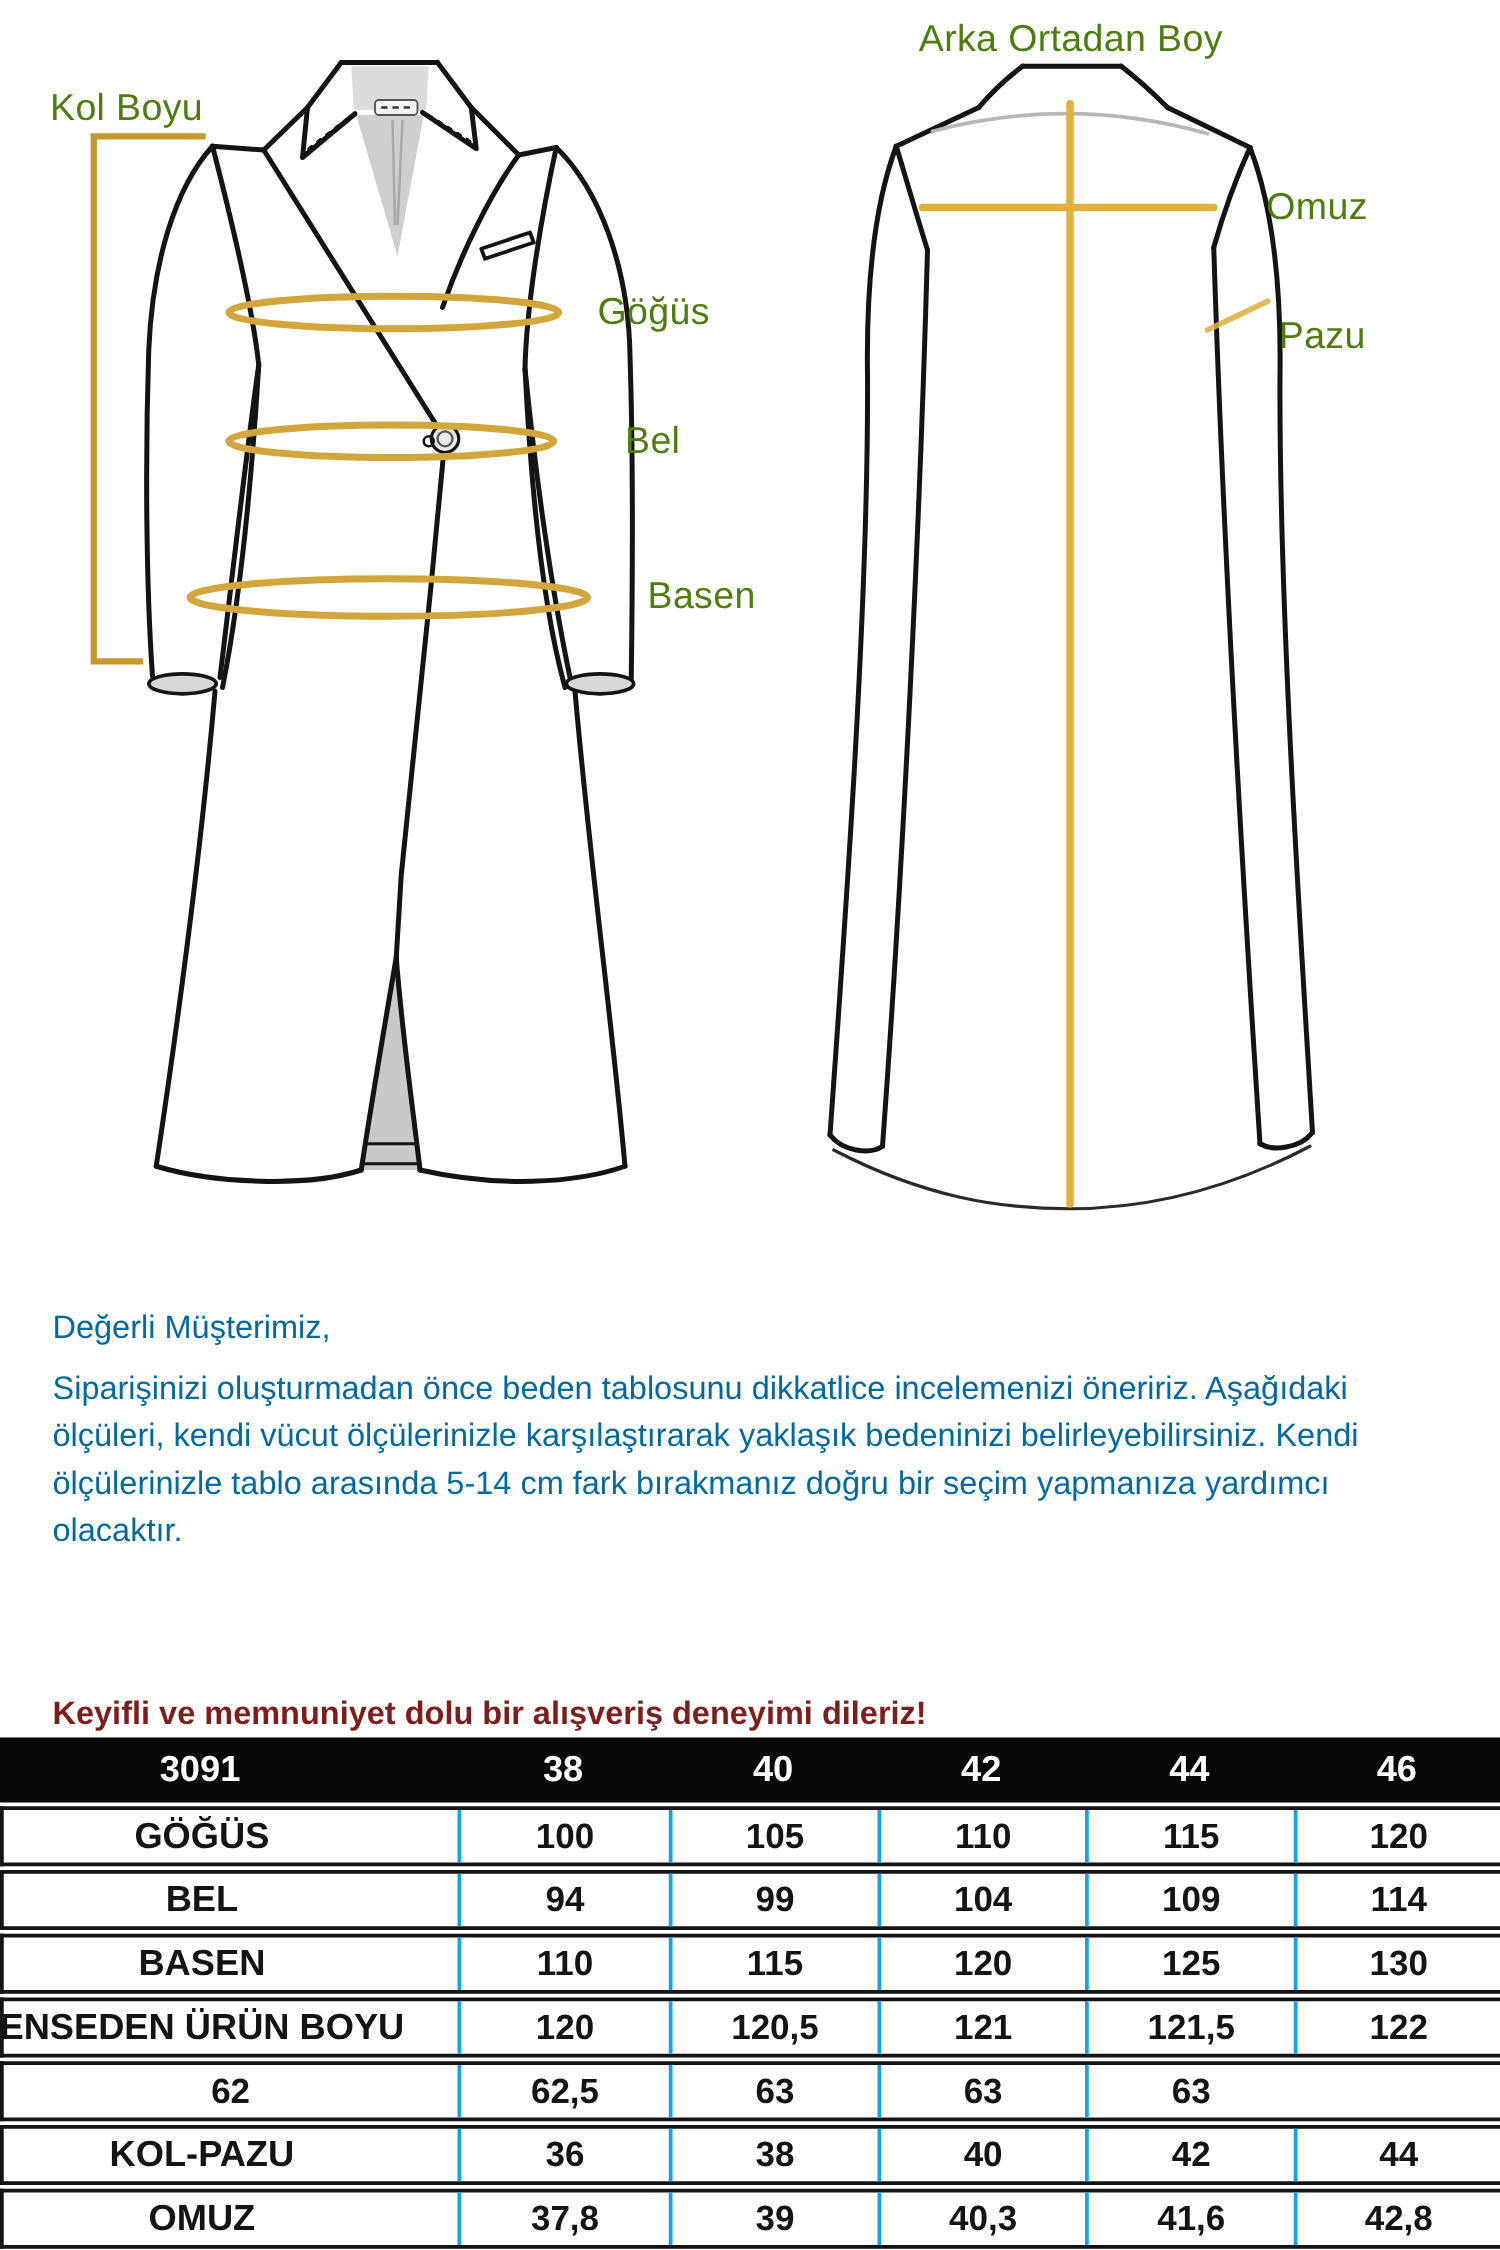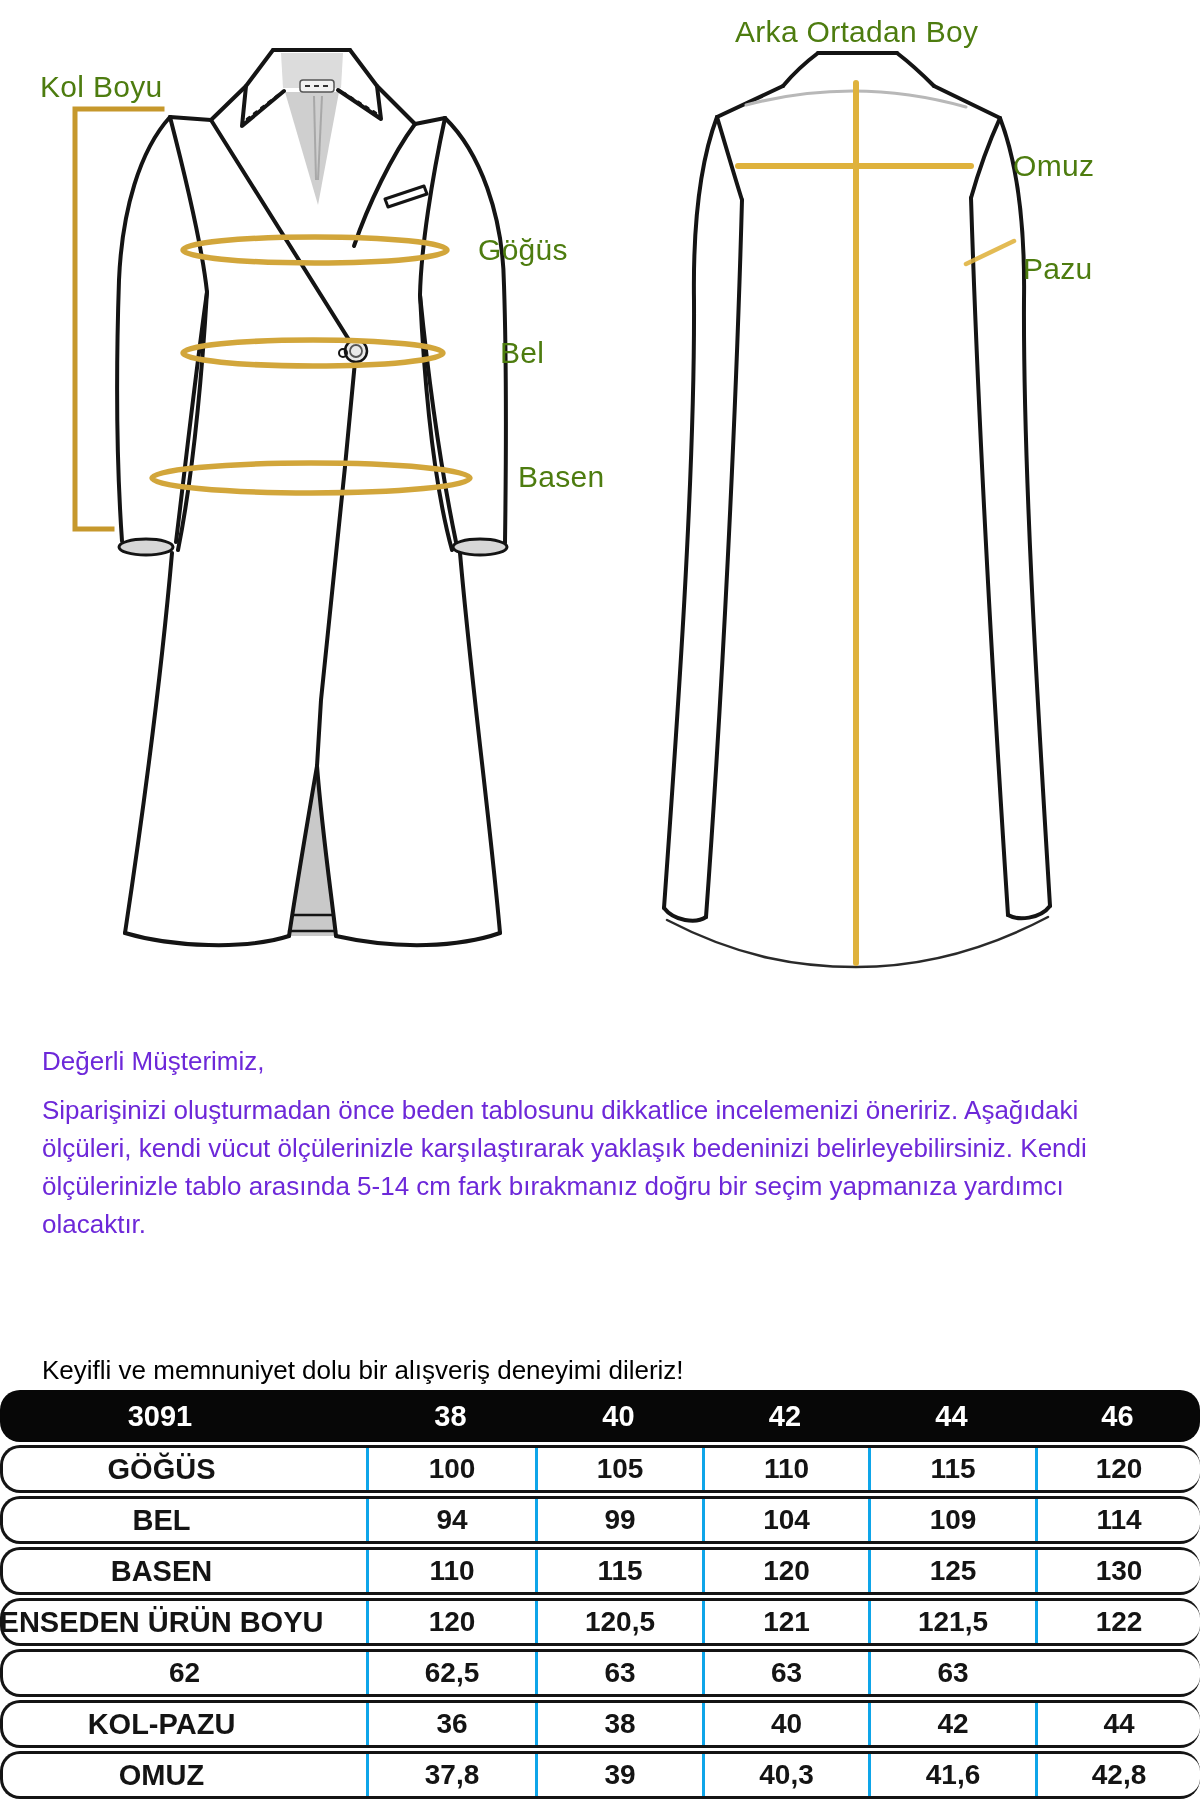--- a/index.html
+++ b/index.html
@@ -13,32 +13,32 @@
   
   #diagram-svg{position:absolute;left:0;top:0;}
   .diagram-label{
     position:absolute;font-size:30px;line-height:30px;color:#4d7c0f;
     letter-spacing:.3px;white-space:nowrap;
   }
 
   
   #customer-note{
     position:absolute;left:42px;top:1042px;width:1126px;
-    font-size:26px;line-height:38px;color:#6d28d9;
+    font-size:26px;line-height:38px;color:#0369a1;
   }
   #customer-note p{margin:0;}
   #note-salutation{margin-bottom:11px !important;}
   #closing-line{
     position:absolute;left:42px;top:1351px;width:1126px;
-    font-size:26px;line-height:38px;color:#000000;white-space:nowrap;
+    font-size:26px;line-height:38px;color:#7f1d1d;white-space:nowrap;font-weight:bold;
   }
 
   
   #size-table{position:absolute;left:0;top:1390px;width:1200px;}
-  .trow{display:grid;grid-template-columns:366px 169px 167px 166px 167px 1fr;border-radius:20px;}
+  .trow{display:grid;grid-template-columns:366px 169px 167px 166px 167px 1fr;}
   .thead{
     height:52px;background:#070707;color:#fff;
   }
   .tbody-row{
     margin-top:3px;height:48px;box-sizing:border-box;
     border:3px solid #141414;border-right:none;background:#fff;
     grid-template-columns:363px 169px 167px 166px 167px 1fr;
   }
   .cell{
     display:flex;align-items:center;justify-content:center;

